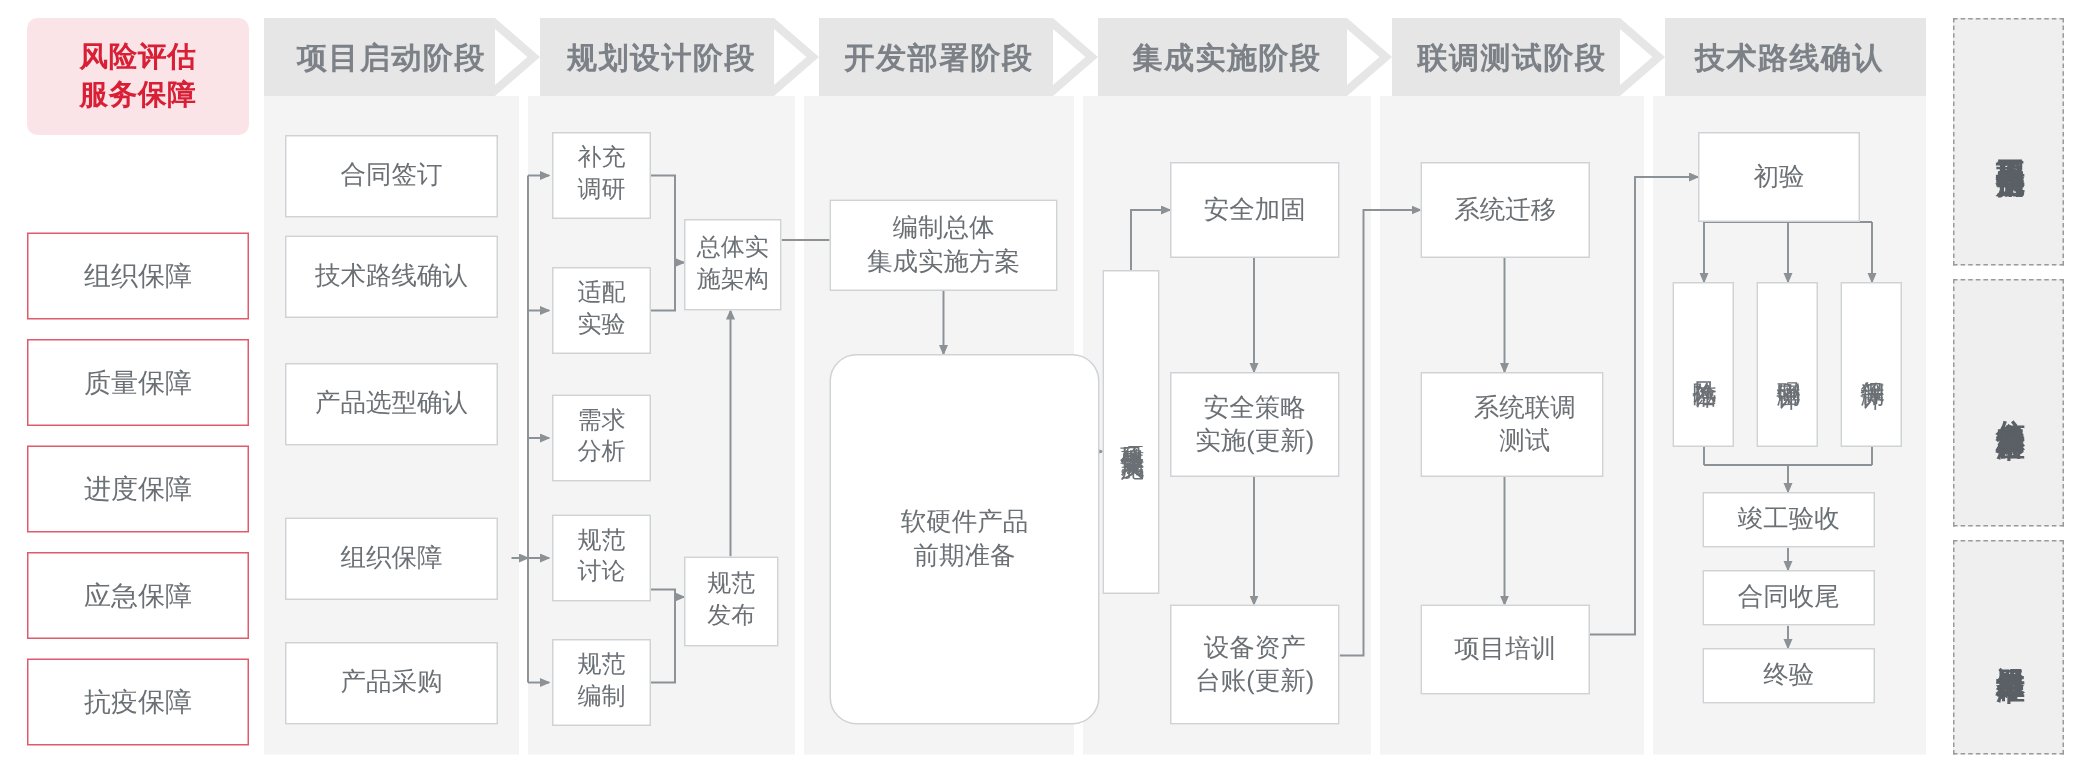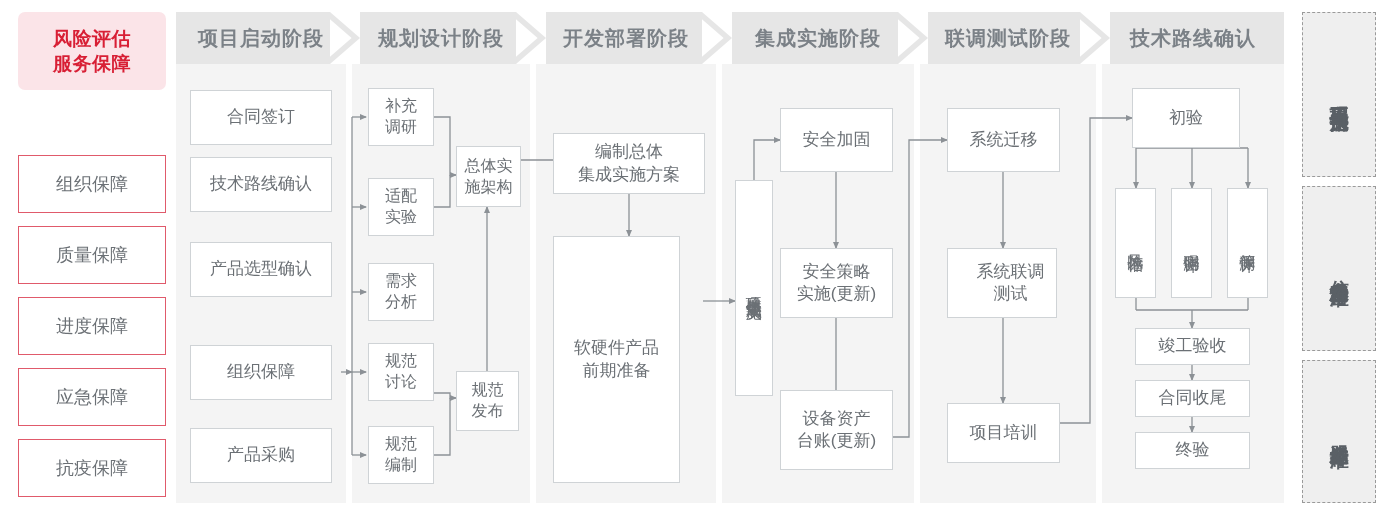--- a/index.html
+++ b/index.html
@@ -266,44 +266,44 @@
   </div>
   <div class="abs node sm" style="left:456px;top:371px;width:63px;height:60px;white-space:pre-line;">
     <span>规范
 发布</span>
   </div>
 
   <div class="abs node" style="left:553px;top:133px;width:152px;height:61px;white-space:pre-line;">
     <span>编制总体
 集成实施方案</span>
   </div>
-  <div class="abs node" style="left:553px;top:236px;width:127px;height:247px;white-space:pre-line;">
+  <div class="abs node" style="left:553px;top:236px;width:180px;height:247px;white-space:pre-line;border-radius:18px;">
     <span>软硬件产品
 前期准备</span>
   </div>
 
   <div class="abs node vert" style="left:735px;top:180px;width:38px;height:216px;font-size:16px;">
     <span>项目整体集成实施</span>
   </div>
   <div class="abs node" style="left:780px;top:108px;width:113px;height:64px;">
     <span>安全加固</span>
   </div>
   <div class="abs node" style="left:780px;top:248px;width:113px;height:70px;white-space:pre-line;">
     <span>安全策略
 实施(更新)</span>
   </div>
-  <div class="abs node" style="left:780px;top:390px;width:113px;height:80px;white-space:pre-line;">
+  <div class="abs node" style="left:780px;top:403px;width:113px;height:80px;white-space:pre-line;">
     <span>设备资产
 台账(更新)</span>
   </div>
 
   <div class="abs node" style="left:947px;top:108px;width:113px;height:64px;">
     <span>系统迁移</span>
   </div>
-  <div class="abs node" style="left:947px;top:248px;width:110px;height:70px;white-space:pre-line;padding-left:17px;">
+  <div class="abs node" style="left:947px;top:248px;width:122px;height:70px;white-space:pre-line;padding-left:17px;">
     <span>系统联调
 测试</span>
   </div>
   <div class="abs node" style="left:947px;top:403px;width:113px;height:60px;">
     <span>项目培训</span>
   </div>
 
   <div class="abs node" style="left:1132px;top:88px;width:108px;height:60px;">
     <span>初验</span>
   </div>

